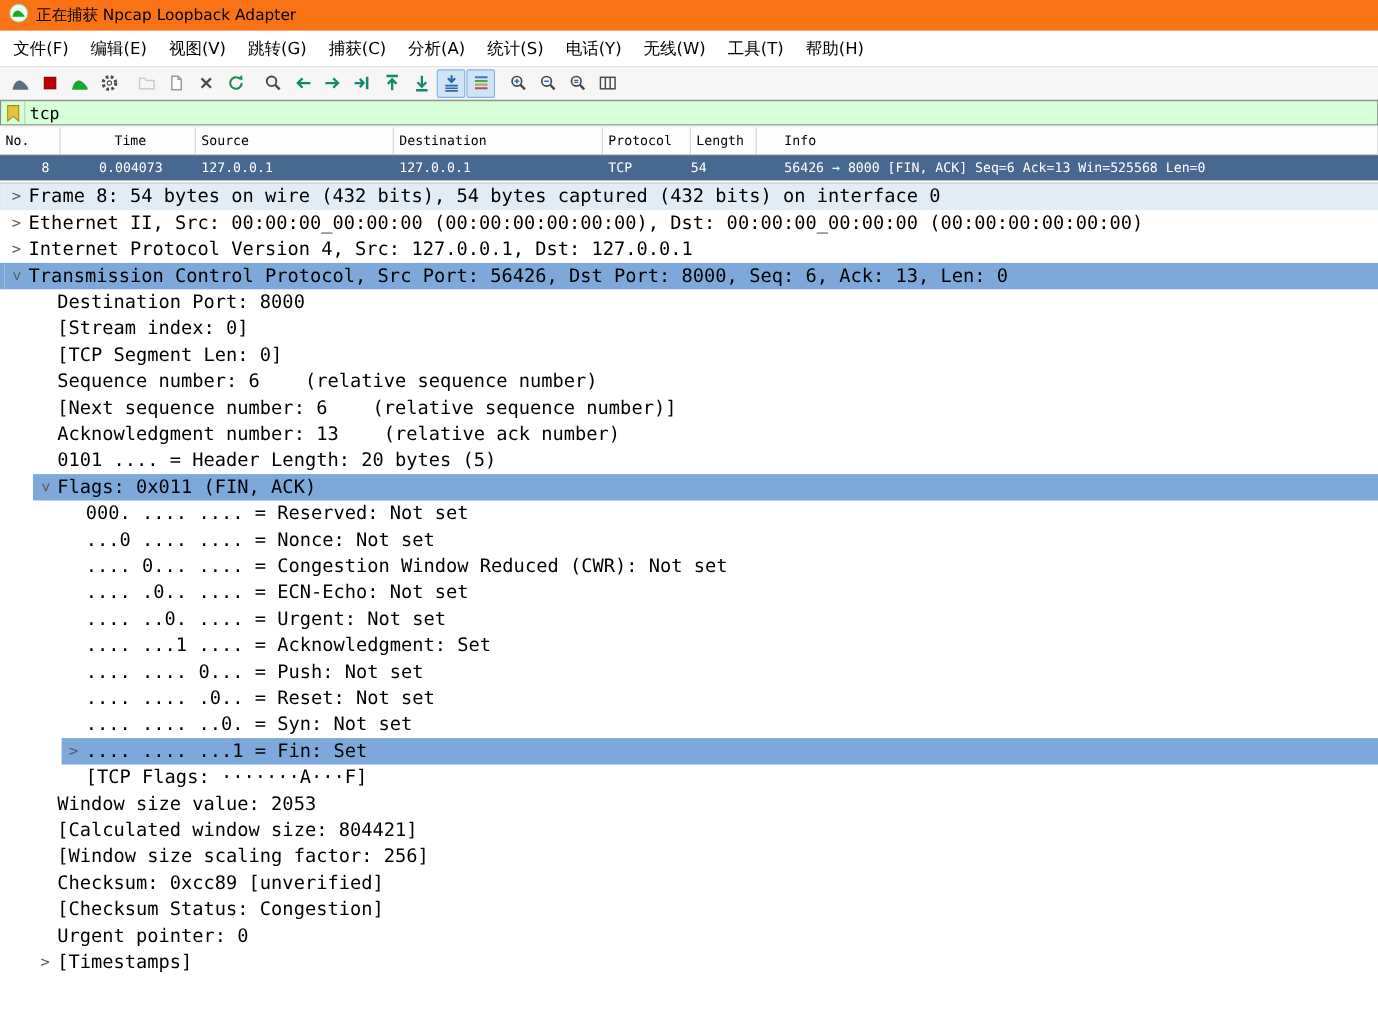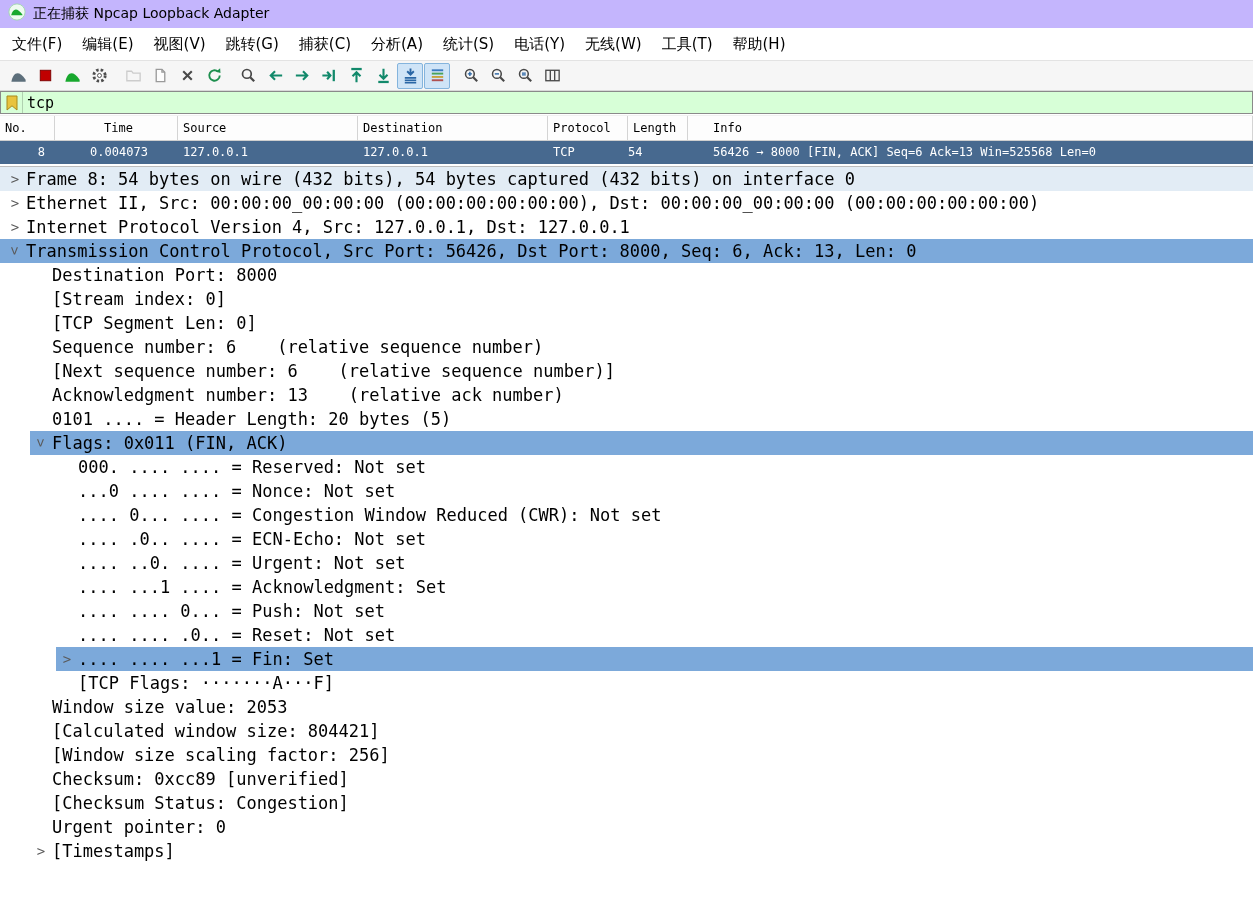--- a/index.html
+++ b/index.html
@@ -1,19 +1,19 @@
 <!DOCTYPE html>
 <html><head>
 <meta charset="utf-8">
 <style>
   *{margin:0;padding:0;box-sizing:border-box}
   html,body{width:1253px;height:922px;background:#fff;overflow:hidden;
     font-family:"DejaVu Sans",sans-serif;color:#000;}
   
-  .titlebar{height:28px;display:flex;align-items:center;gap:7px;padding:0 8px;background:#c4b5fd;}
+  .titlebar{height:28px;display:flex;align-items:center;gap:7px;padding:0 8px;background:#f97316;}
   .titlebar .title{font-size:14px;}
   
   .menubar{height:32px;display:flex;align-items:center;padding:0 2px;background:#fff;font-size:15px;}
   .menu-item{padding:5px 10px;cursor:default;white-space:nowrap;}
   
   .toolbar{height:31px;display:flex;align-items:center;gap:1px;padding:0 5px;
     background:#f6f6f6;border-top:1px solid #e3e3e3;border-bottom:1px solid #d9d9d9;}
   .tbtn{width:26px;height:26px;display:flex;align-items:center;justify-content:center;
     border:1px solid transparent;border-radius:2px;flex:none;}
   .tbtn.pressed{background:#cfe4f7;border-color:#84b4dd;}
@@ -373,20 +373,27 @@
         <span class="dtxt">.... .... 0... = Push: Not set</span>
       </span>
     </div>
     <div class="drow lvl2 hl-none">
       <span class="ind" style="width: 56px;"></span>
       <span class="dbody">
         <span class="arr"></span>
         <span class="dtxt">.... .... .0.. = Reset: Not set</span>
       </span>
     </div>
+    <div class="drow lvl2 hl-none">
+      <span class="ind" style="width: 56px;"></span>
+      <span class="dbody">
+        <span class="arr"></span>
+        <span class="dtxt">.... .... ..0. = Syn: Not set</span>
+      </span>
+    </div>
     <div class="drow lvl2 hl-selected">
       <span class="ind" style="width: 56px;"></span>
       <span class="dbody">
         <span class="arr">&gt;</span>
         <span class="dtxt">.... .... ...1 = Fin: Set</span>
       </span>
     </div>
     <div class="drow lvl2 hl-none">
       <span class="ind" style="width: 56px;"></span>
       <span class="dbody">

